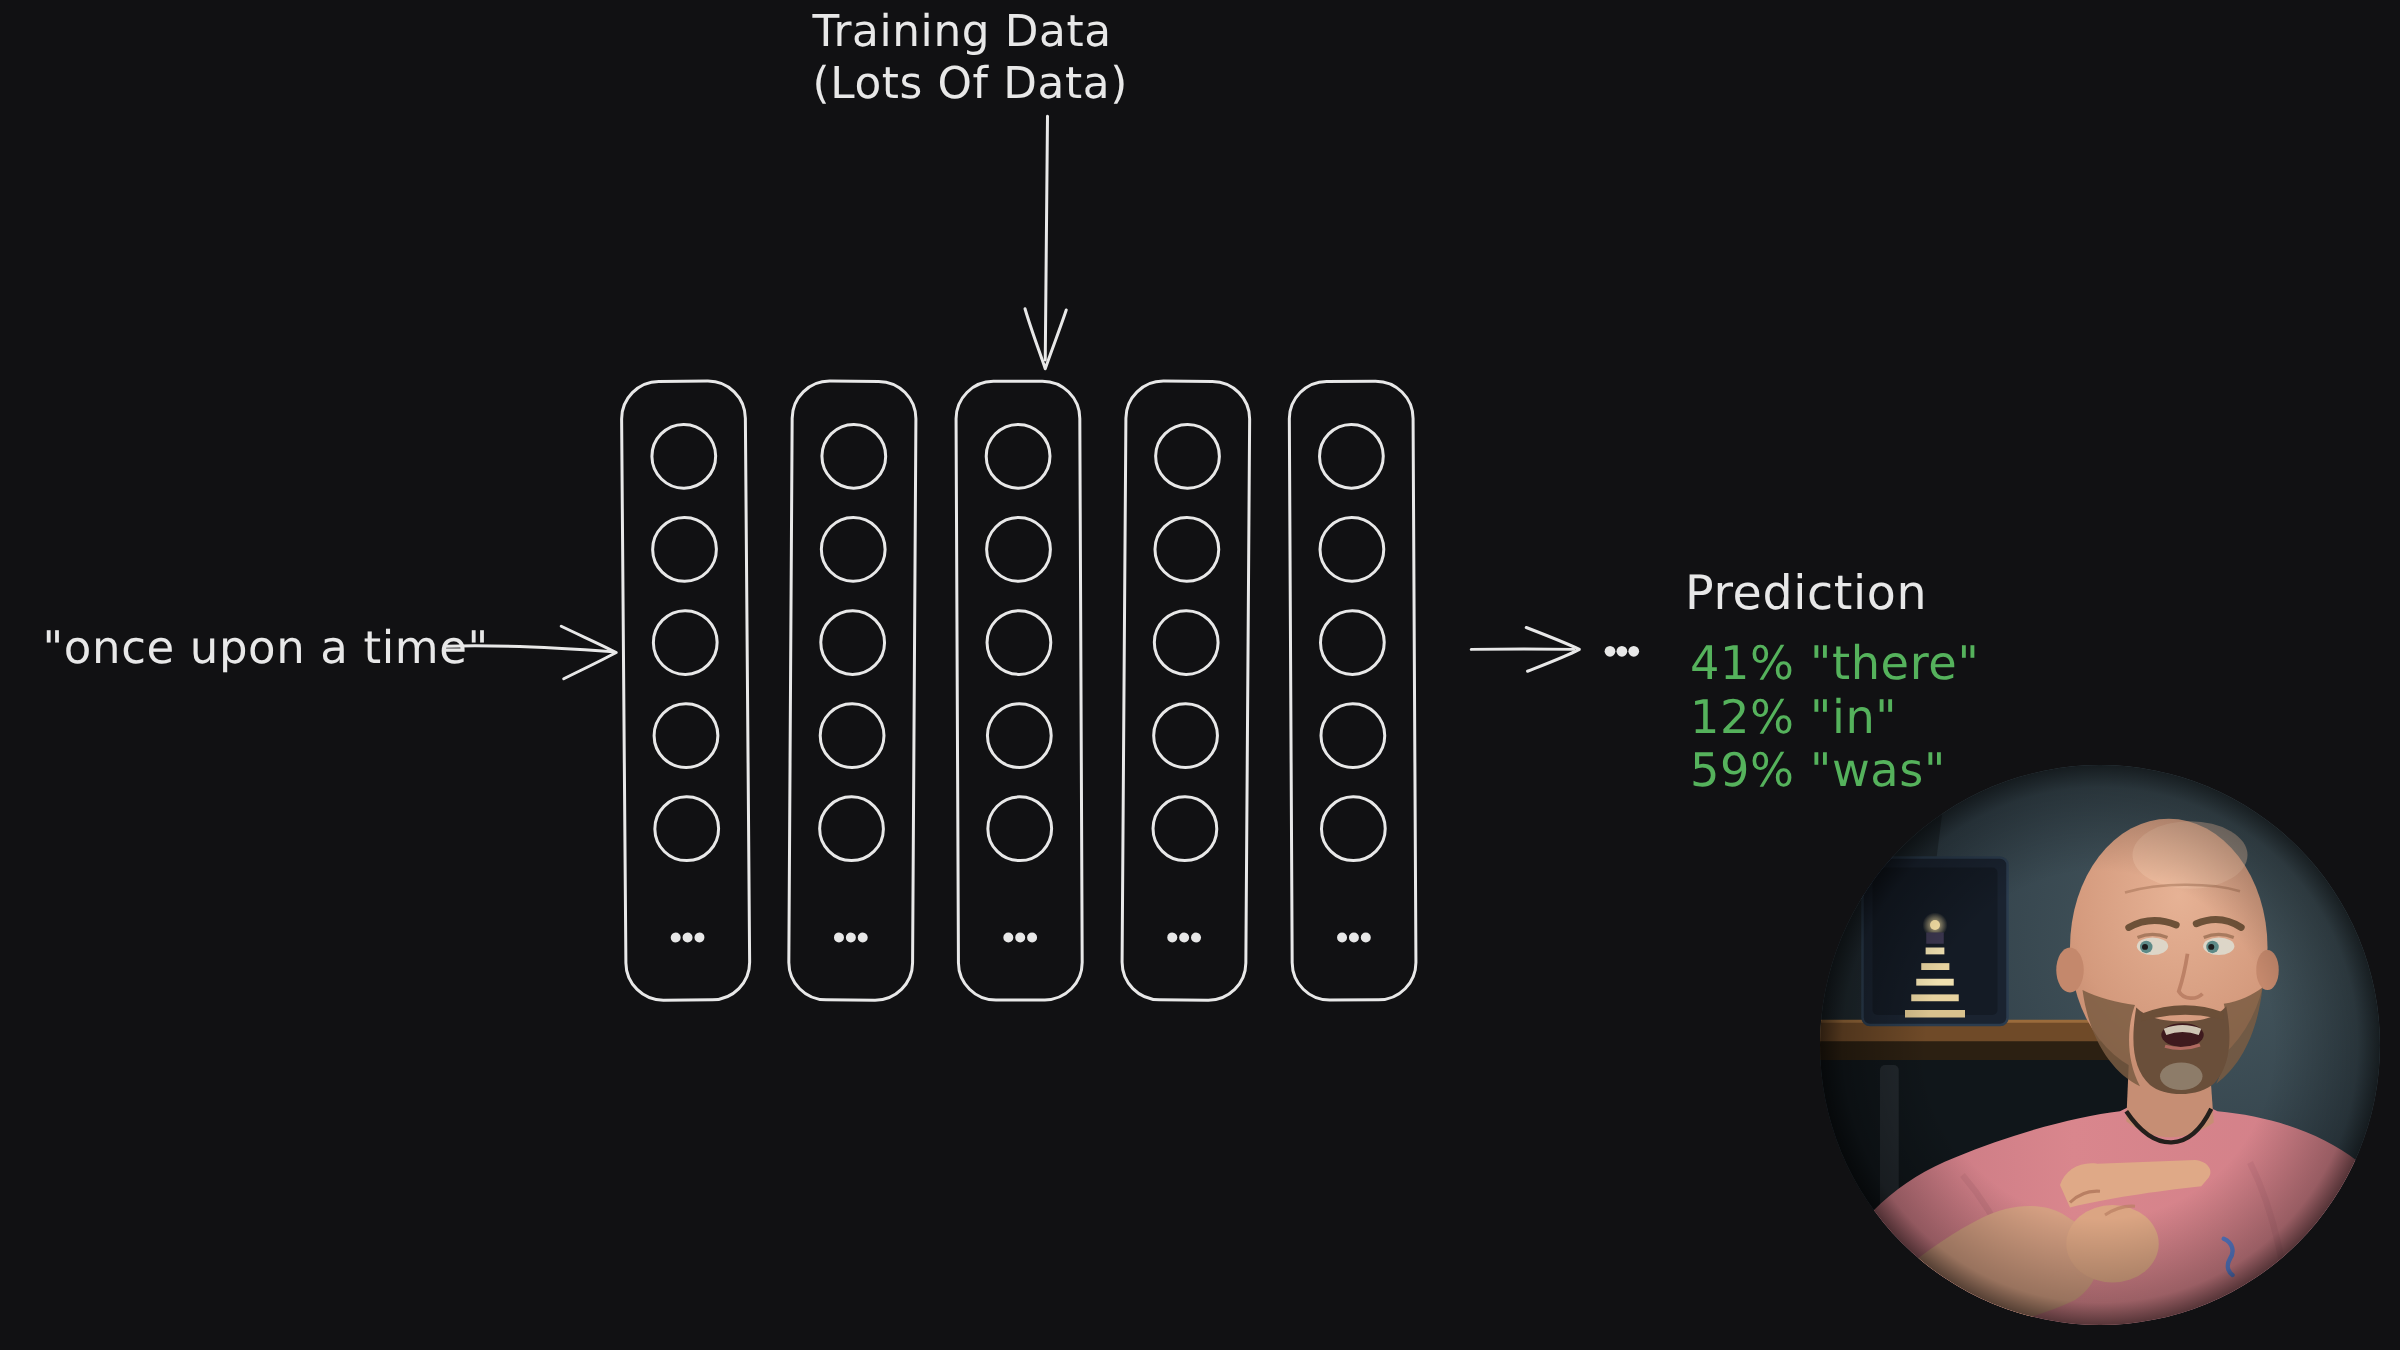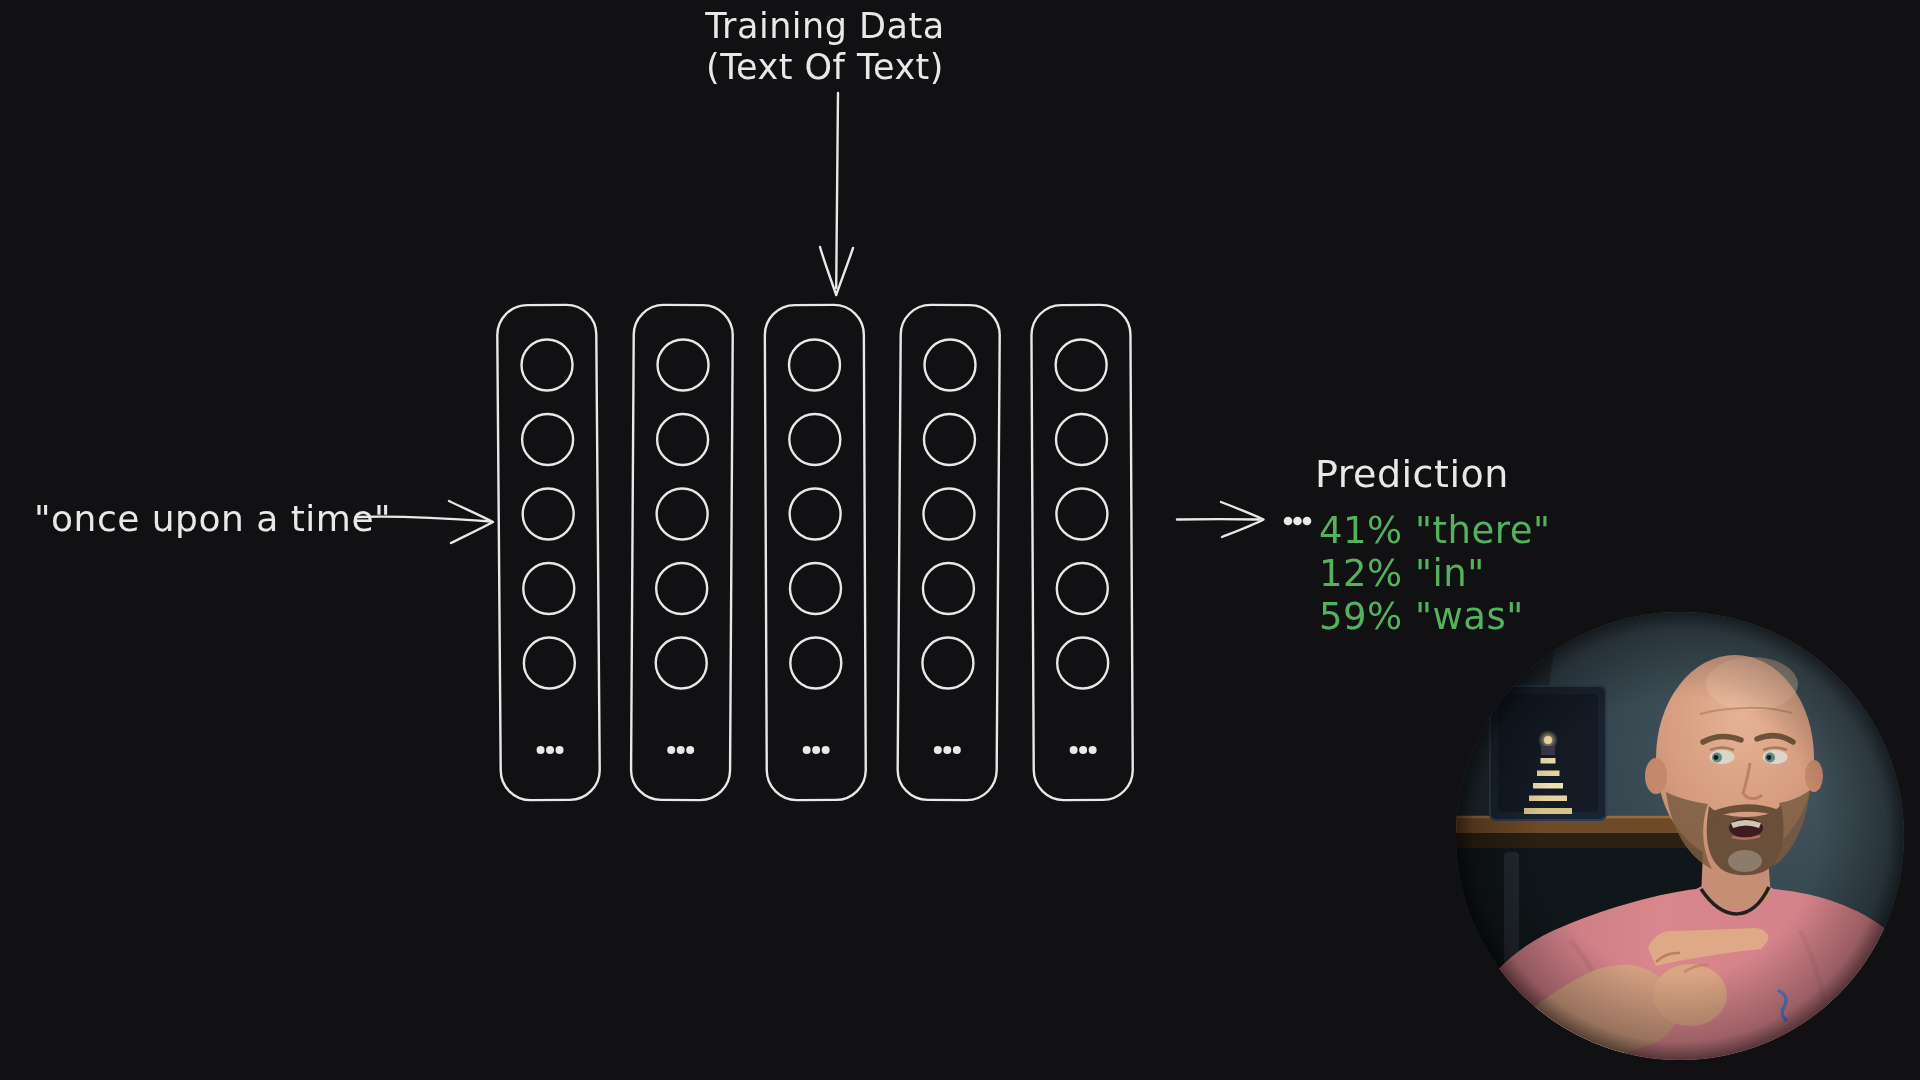--- a/index.html
+++ b/index.html
@@ -13,30 +13,29 @@
     width:1920px;height:1080px;
     overflow:hidden;
     background:var(--bg);
     font-family:"DejaVu Sans", sans-serif;
     color:var(--ink);
   }
   .frame svg{position:absolute;left:0;top:0;}
   .txt{position:absolute;white-space:nowrap;letter-spacing:.5px;}
   .title-block{
     left:650px;top:6px;width:350px;
-    text-align:center;
     font-size:35px;line-height:41px;
     color:var(--ink);
   }
   .input-text{
     left:34px;top:498px;
     font-size:36px;
     color:var(--ink);
   }
-  .prediction-panel{left:1315px;top:453px;}
+  .prediction-panel{left:1348px;top:453px;}
   .pred-heading{
     font-size:38px;line-height:42px;
     color:var(--ink);letter-spacing:.5px;
   }
   .pred-rows{
     margin-top:14px;margin-left:4px;
     font-size:37px;line-height:43px;
     color:var(--green);
   }
   .ink-stroke{fill:none;stroke:var(--ink);stroke-width:2.4;stroke-linecap:round;stroke-linejoin:round;}
@@ -239,21 +238,21 @@
           <path d="M1779 991 c7 3 9 10 5 16 c-3 5 -2 10 2 13" stroke="#5b7fd0" stroke-width="3.5" fill="none" stroke-linecap="round"></path>
         </g>
 
         <circle cx="1680" cy="836" r="224" fill="url(#vigG)"></circle>
       </g>
     </g>
   </svg>
 
   <div class="txt title-block">
     <div>Training Data</div>
-    <div>(Text Of Text)</div>
+    <div>(Lots Of Data)</div>
   </div>
 
   <div class="txt input-text">"once upon a time"</div>
 
   <div class="txt prediction-panel">
     <div class="pred-heading">Prediction</div>
     <div class="pred-rows">
       <div class="pred-row"><span>41%</span> <span>"there"</span></div>
       <div class="pred-row"><span>12%</span> <span>"in"</span></div>
       <div class="pred-row"><span>59%</span> <span>"was"</span></div>

